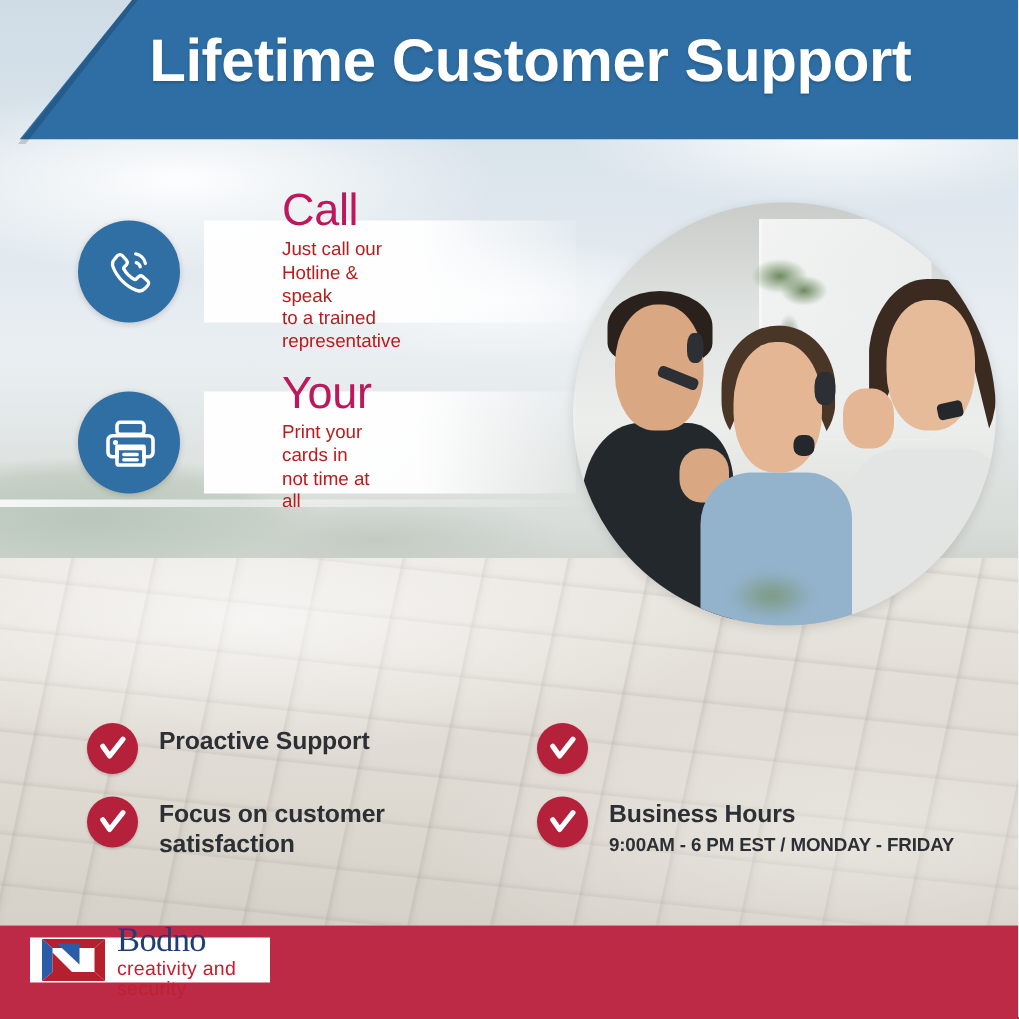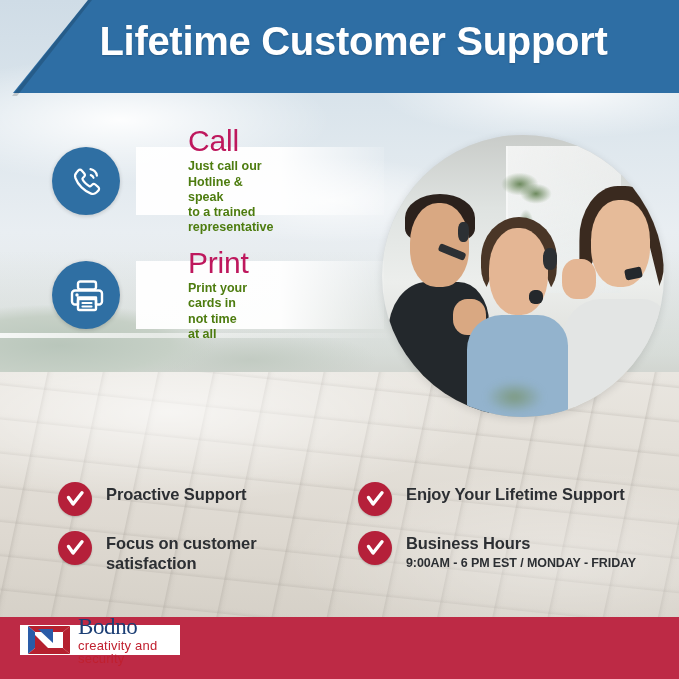--- a/index.html
+++ b/index.html
@@ -240,23 +240,23 @@
   }
   .feature-title {
     color: #be185d;
     font-size: 30px;
     font-weight: normal;
     line-height: 1;
     margin: 0 0 3px 0;
     letter-spacing: -0.2px;
   }
   .feature-desc {
-    color: #4d7c0f;
+    color: #b91c1c;
     font-size: 12.5px;
-    font-weight: bold;
+    font-weight: normal;
     line-height: 1.22;
     margin: 0;
     white-space: pre-line;
   }
 
   #feature-call { left: 52px; top: 181px; }
   #feature-print { left: 52px; top: 295px; }
 
   
   .bullet {
@@ -397,21 +397,21 @@
     <div class="feature-icon">
       <svg width="40" height="40" viewBox="0 0 40 40" aria-hidden="true">
         <rect x="12" y="6.5" width="18" height="8" rx="2.2" fill="none" stroke="#ffffff" stroke-width="2.4"></rect>
         <path d="M9 15.5h24a3 3 0 0 1 3 3v8a3 3 0 0 1-3 3h-3v-7H12v7H9a3 3 0 0 1-3-3v-8a3 3 0 0 1 3-3z" fill="none" stroke="#ffffff" stroke-width="2.4" stroke-linejoin="round"></path>
         <circle cx="11" cy="20" r="1.7" fill="#ffffff"></circle>
         <rect x="12" y="24" width="18" height="11" rx="1.4" fill="none" stroke="#ffffff" stroke-width="2.4"></rect>
         <path d="M16.5 28h9M16.5 31.5h9" stroke="#ffffff" stroke-width="2.2" stroke-linecap="round"></path>
       </svg>
     </div>
     <div class="feature-text">
-      <div class="feature-title">Print</div>
+      <div class="feature-title">Your</div>
       <div class="feature-desc">Print your cards in
 not time at all</div>
     </div>
   </div>
 
   <div class="bullet" id="bullet-proactive">
     <div class="bullet-check">
       <svg width="22" height="22" viewBox="0 0 22 22" aria-hidden="true">
         <path d="M4.5 9.5l4.6 6.5L18 4.8" fill="none" stroke="#ffffff" stroke-width="3.4" stroke-linecap="round" stroke-linejoin="round"></path>
       </svg>
@@ -431,23 +431,20 @@
       <div class="bullet-label">Focus on customer
 satisfaction</div>
     </div>
   </div>
 
   <div class="bullet" id="bullet-lifetime">
     <div class="bullet-check">
       <svg width="22" height="22" viewBox="0 0 22 22" aria-hidden="true">
         <path d="M4.5 9.5l4.6 6.5L18 4.8" fill="none" stroke="#ffffff" stroke-width="3.4" stroke-linecap="round" stroke-linejoin="round"></path>
       </svg>
-    </div>
-    <div class="bullet-body">
-      <div class="bullet-label">Enjoy Your Lifetime Support</div>
     </div>
   </div>
 
   <div class="bullet" id="bullet-hours">
     <div class="bullet-check">
       <svg width="22" height="22" viewBox="0 0 22 22" aria-hidden="true">
         <path d="M4.5 9.5l4.6 6.5L18 4.8" fill="none" stroke="#ffffff" stroke-width="3.4" stroke-linecap="round" stroke-linejoin="round"></path>
       </svg>
     </div>
     <div class="bullet-body">

